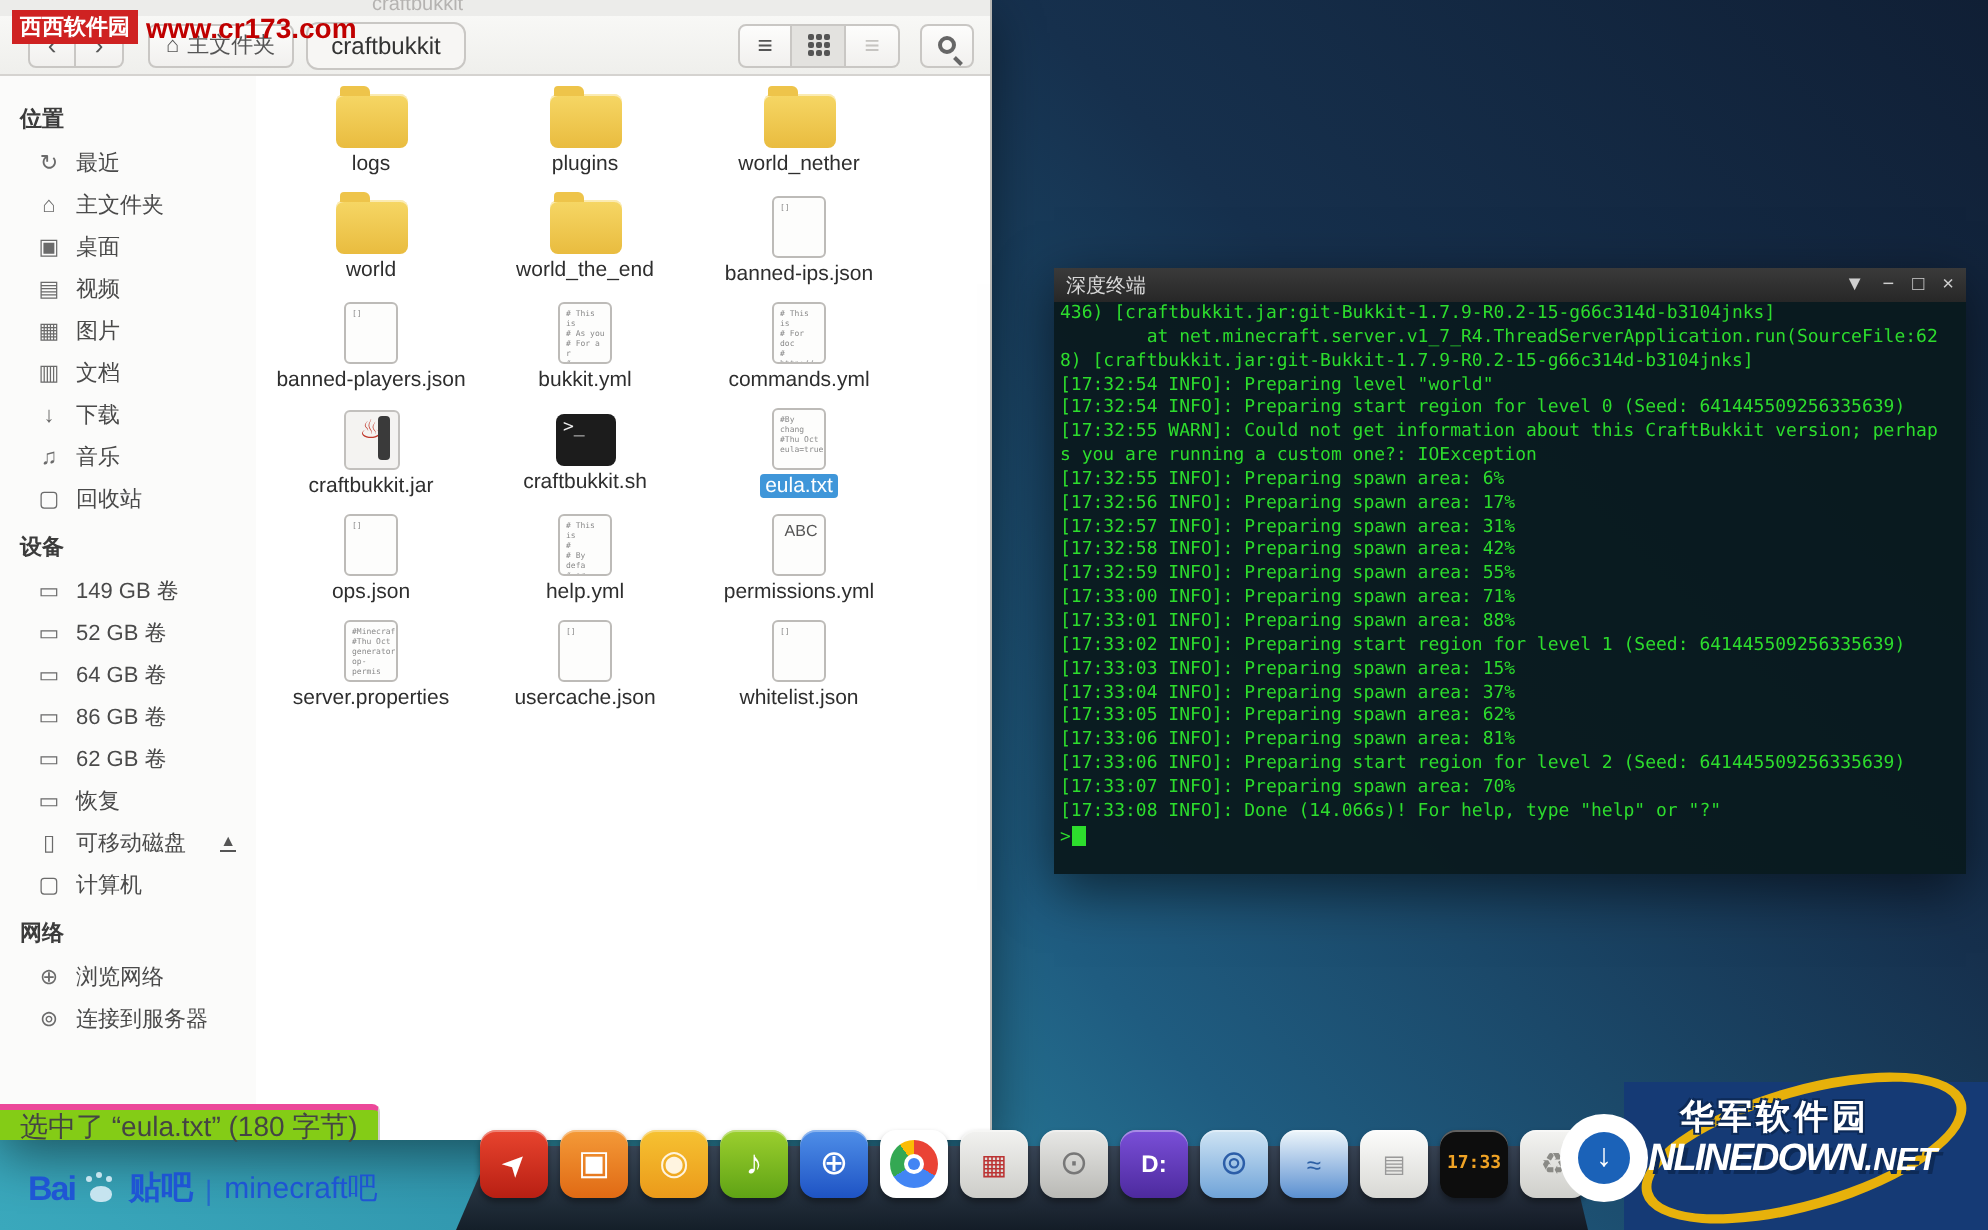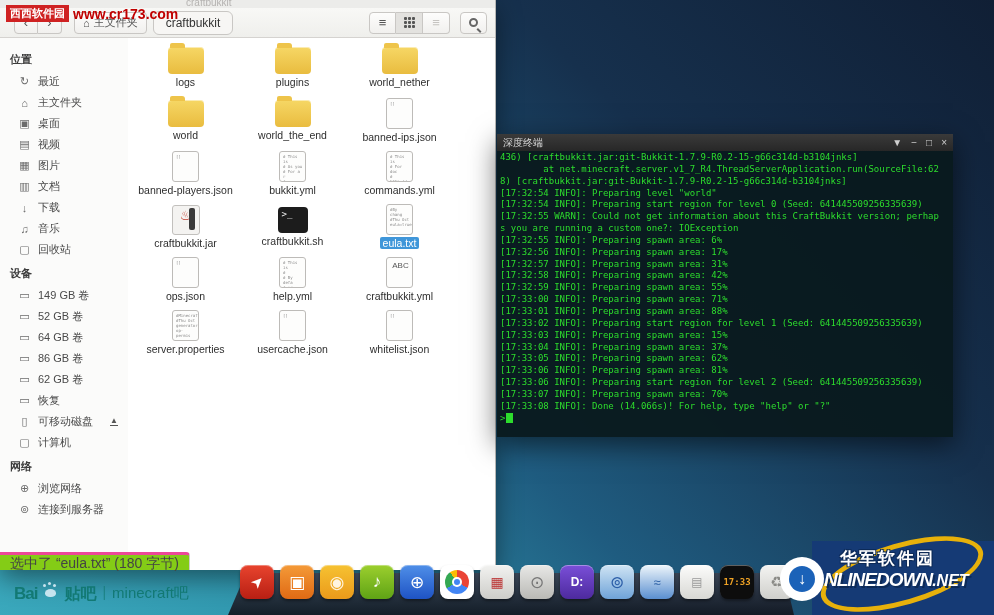--- a/index.html
+++ b/index.html
@@ -4,22 +4,22 @@
 <style>
   * { margin:0; padding:0; box-sizing:border-box; }
   html,body { width:994px; height:615px; overflow:hidden; }
   body { font-family:"Liberation Sans","DejaVu Sans",sans-serif; position:relative;
          background:linear-gradient(225deg,#101f35 0%,#16304d 30%,#1f5c80 58%,#2f93ab 80%,#3aa8bc 100%); }
 
   
   .wm-tl { position:absolute; left:6px; top:5px; z-index:60; display:flex; align-items:center; gap:4px; }
   .wm-tl .badge { background:#cf2222; color:#fff; font-size:11px; font-weight:bold; padding:1px 4px; }
   .wm-tl .url { color:#c00000; font-weight:bold; font-size:14px; }
-  .wm-bl { position:absolute; left:14px; bottom:10px; z-index:70; color:#0f766e; opacity:.9;
-           font-size:15px; display:flex; align-items:flex-start; gap:6px; }
+  .wm-bl { position:absolute; left:14px; bottom:10px; z-index:70; color:#1d4ed8; opacity:.9;
+           font-size:15px; display:flex; align-items:center; gap:6px; }
   .wm-bl .bai { font-weight:bold; font-size:17px; letter-spacing:-1px; }
   .wm-bl .paw { width:15px; height:13px; position:relative; display:inline-block; }
   .wm-bl .paw:before { content:''; position:absolute; left:2px; bottom:0; width:11px; height:8px;
            background:#d6ecf6; border-radius:50% 50% 45% 45%; }
   .wm-bl .paw:after { content:''; position:absolute; left:0; top:0; width:3px; height:3px; border-radius:50%;
            background:#d6ecf6; box-shadow:5px -2px 0 #d6ecf6, 10px 0 0 #d6ecf6; }
   .wm-bl .tieba { font-weight:bold; font-size:16px; }
   .wm-bl .sep { opacity:.7; font-size:14px; }
   .wm-br { position:absolute; right:0; bottom:0; width:182px; height:74px; background:#153a75;
            z-index:80; overflow:visible; }
@@ -91,21 +91,21 @@
   .icon-jar { width:28px; height:30px; background:#f4f3f1; border:1px solid #c2c0bd; border-radius:3px;
         margin-top:2px; position:relative; text-align:center; }
   .icon-jar .steam { color:#c0392b; font-size:13px; line-height:14px; }
   .icon-jar .bar { position:absolute; right:4px; top:2px; width:6px; height:22px; background:#3a3a3a; border-radius:2px; }
 
   .fm-status { position:absolute; left:0; bottom:0; height:18px; background:#84cc16;
         border-top:3px solid #ec4899; border-right:1px solid #cfcdca; border-radius:0 4px 0 0;
         font-size:14px; color:#444; line-height:17px; padding:0 10px; }
 
   
-  .term { position:absolute; left:497px; top:134px; width:456px; height:303px;
+  .term { position:absolute; left:527px; top:134px; width:456px; height:303px;
         box-shadow:0 8px 26px rgba(0,0,0,.55); }
   .term-titlebar { height:17px; background:linear-gradient(#3a3a3a,#272727); display:flex; align-items:center;
         padding:0 6px; }
   .term-title { color:#d8d8d8; font-size:10px; }
   .term-controls { margin-left:auto; display:flex; gap:9px; color:#cfcfcf; font-size:10px; }
   .term-controls span { cursor:default; line-height:17px; }
   .term-body { height:286px; background:rgba(9,26,30,.96); padding:1px 3px;
         font-family:"DejaVu Sans Mono",monospace; font-size:9px; line-height:11.85px; color:#2ddd2d; }
   .tline { white-space:pre; overflow:hidden; }
   .cursor { display:inline-block; width:7px; height:10px; background:#2ddd2d; vertical-align:-2px; margin-left:1px; }
@@ -343,21 +343,21 @@
 #
 # By defa
 # or extr</div>
         </div>
         <span class="fname">help.yml</span>
       </div>
     <div class="fitem">
         <div class="icon-file">
           <div class="abc">ABC</div>
         </div>
-        <span class="fname">craftbukkit.yml</span>
+        <span class="fname">permissions.yml</span>
       </div>
     <div class="fitem">
         <div class="icon-file">
           <div class="pv">#Minecraf
 #Thu Oct
 generator
 op-permis</div>
         </div>
         <span class="fname">server.properties</span>
       </div>

